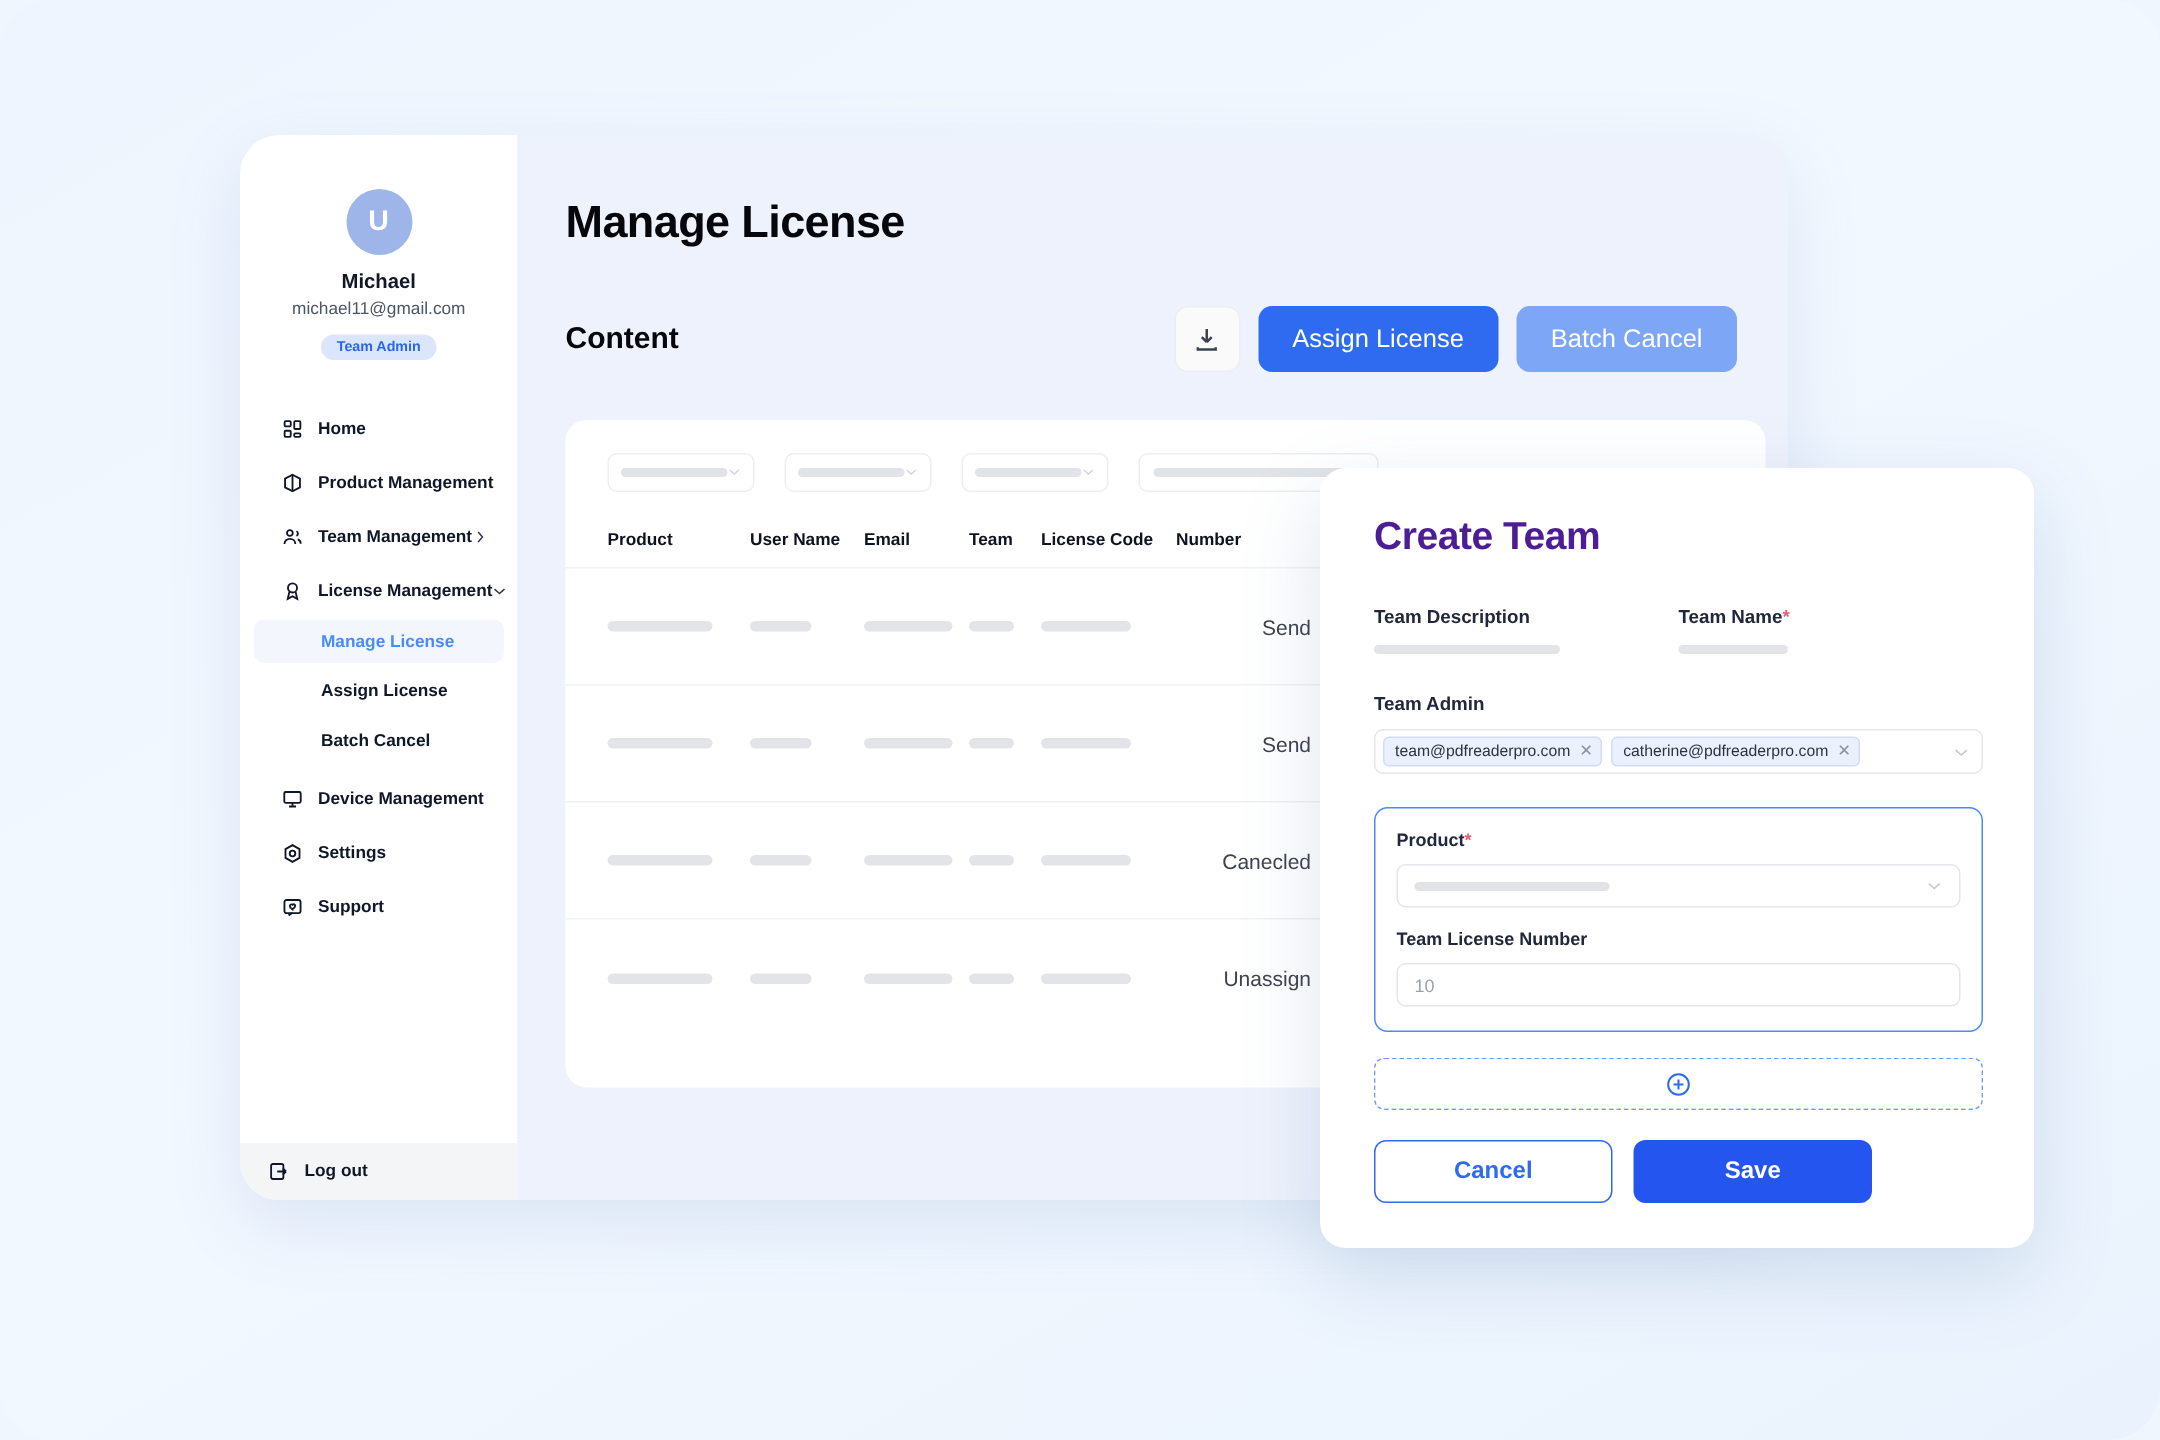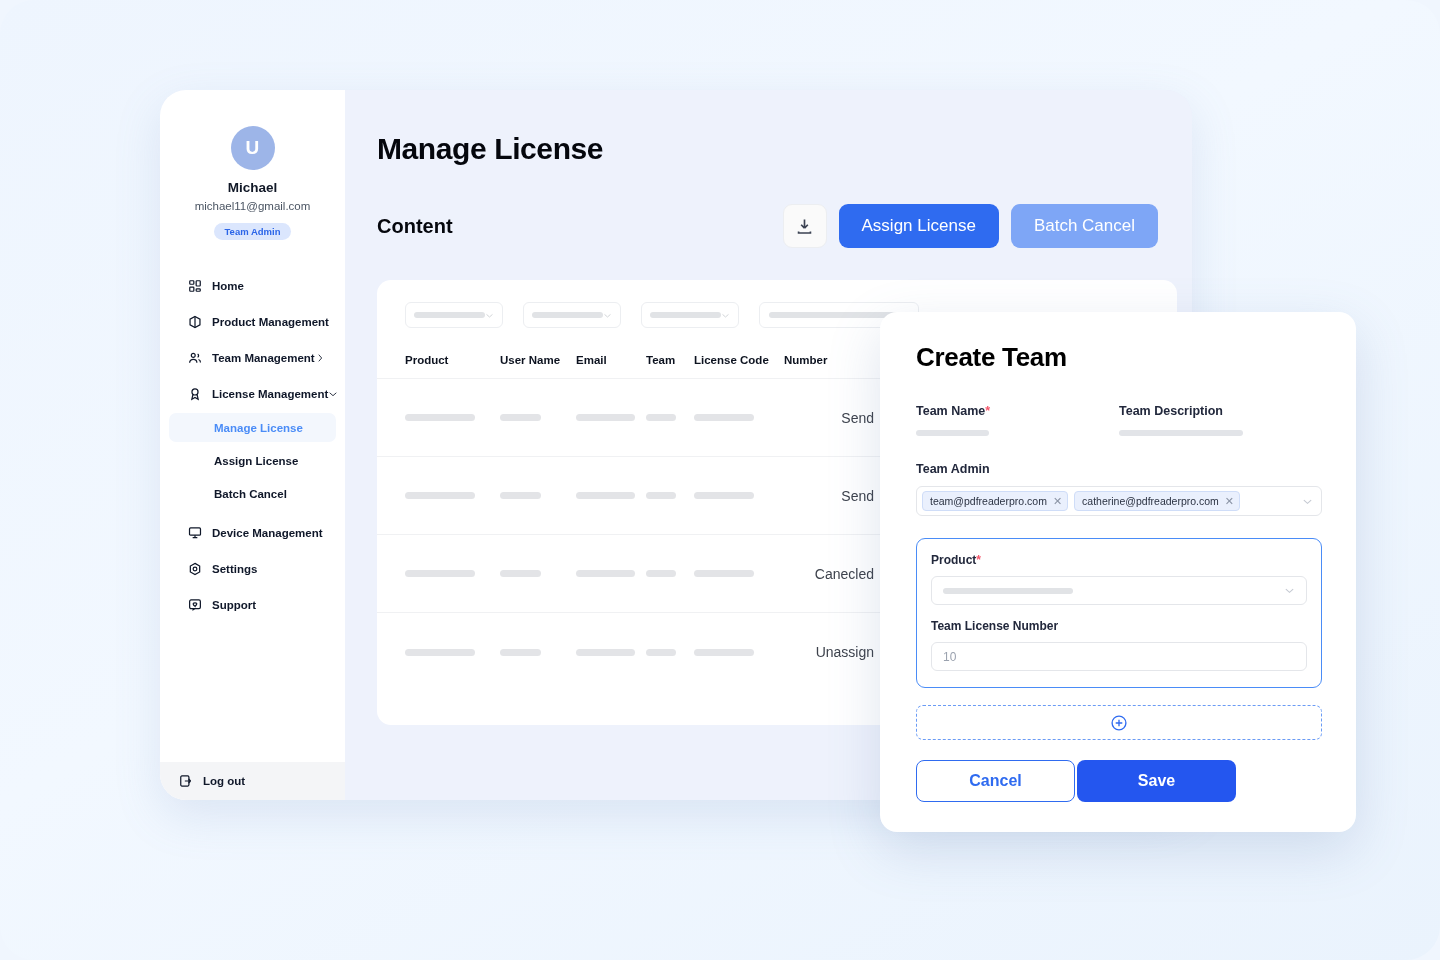--- a/index.html
+++ b/index.html
@@ -286,21 +286,21 @@
     left: 880px; top: 312px;
     width: 476px; height: 520px;
     background: #ffffff;
     border-radius: 17px;
     box-shadow: 0 18px 54px rgba(92,120,170,.20);
     padding: 30px 34px 0 36px;
   }
   #modal-title {
     font-size: 26px;
     font-weight: bold;
-    color: #000000;
+    color: #4c1d95;
     letter-spacing: -.3px;
     margin-bottom: 31px;
   }
 
   .field-row { display: flex; margin-bottom: 26px; }
   .field-col { width: 50%; }
   .field-label {
     font-size: 12.5px;
     font-weight: bold;
     color: #22283c;
@@ -388,21 +388,21 @@
     border: 1.4px dashed #6a9bf5;
     border-radius: 7px;
     display: flex;
     align-items: center;
     justify-content: center;
     margin-bottom: 20px;
     cursor: pointer;
   }
   #add-row svg { width: 18px; height: 18px; display: block; }
 
-  #modal-actions { display: flex; gap: 2px; }
+  #modal-actions { display: flex; gap: 14px; }
   .btn-cancel {
     width: 159px; height: 42px;
     background: #ffffff;
     border: 1.4px solid #2f6bf0;
     border-radius: 8px;
     color: #2f6bf0;
     font-size: 16px;
     font-weight: bold;
     cursor: pointer;
     font-family: inherit;
@@ -688,28 +688,28 @@
     </div>
 
   </div>
 
   <div id="modal">
 
     <div id="modal-title">Create Team</div>
 
     <div class="field-row">
       <div class="field-col">
+        <div class="field-label">Team Description</div>
+        <div class="field-skel" style="width:124px"></div>
+      </div>
+      <div class="field-col">
         <div class="field-label">
           <span>Team Name</span><span class="req">*</span>
         </div>
         <div class="field-skel" style="width:73px"></div>
-      </div>
-      <div class="field-col">
-        <div class="field-label">Team Description</div>
-        <div class="field-skel" style="width:124px"></div>
       </div>
     </div>
 
     <div class="admin-label">Team Admin</div>
     <div id="admin-box">
       <span class="tag">
         <span>team@pdfreaderpro.com</span>
         <span class="tag-x">✕</span>
       </span>
       <span class="tag">

